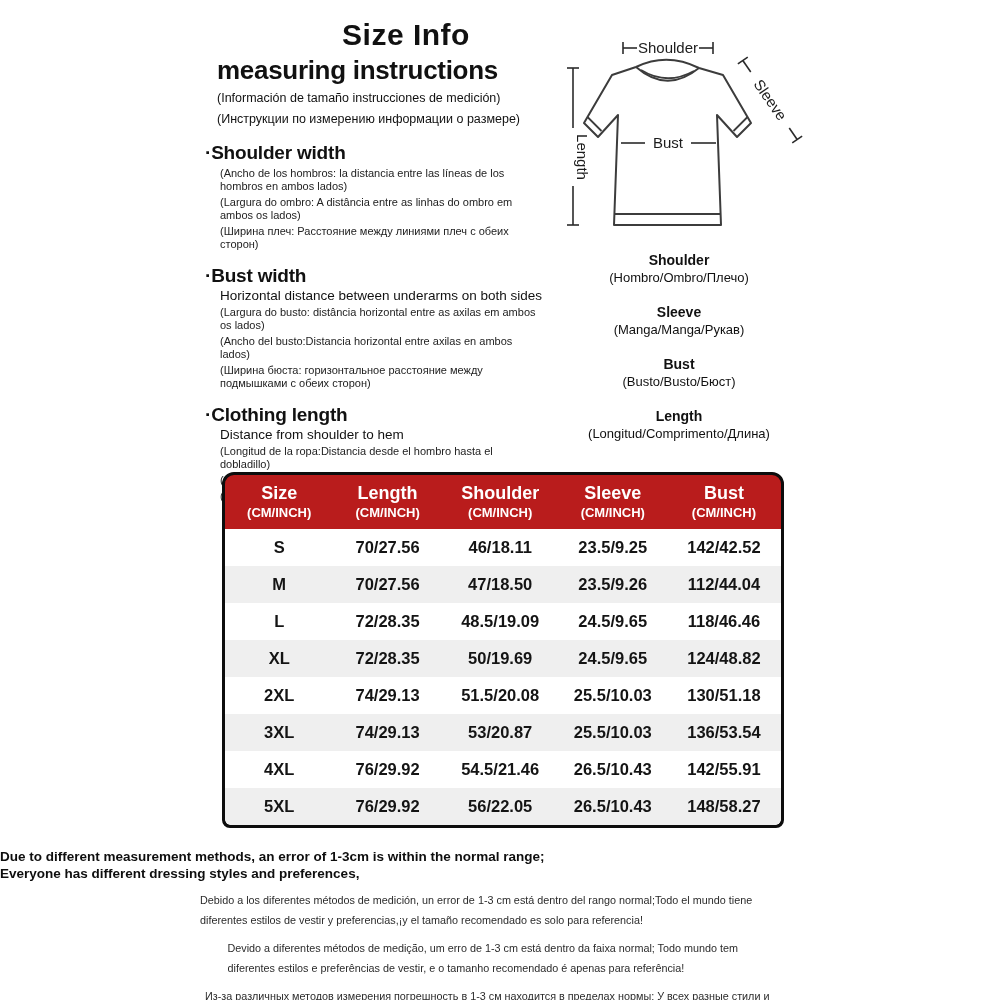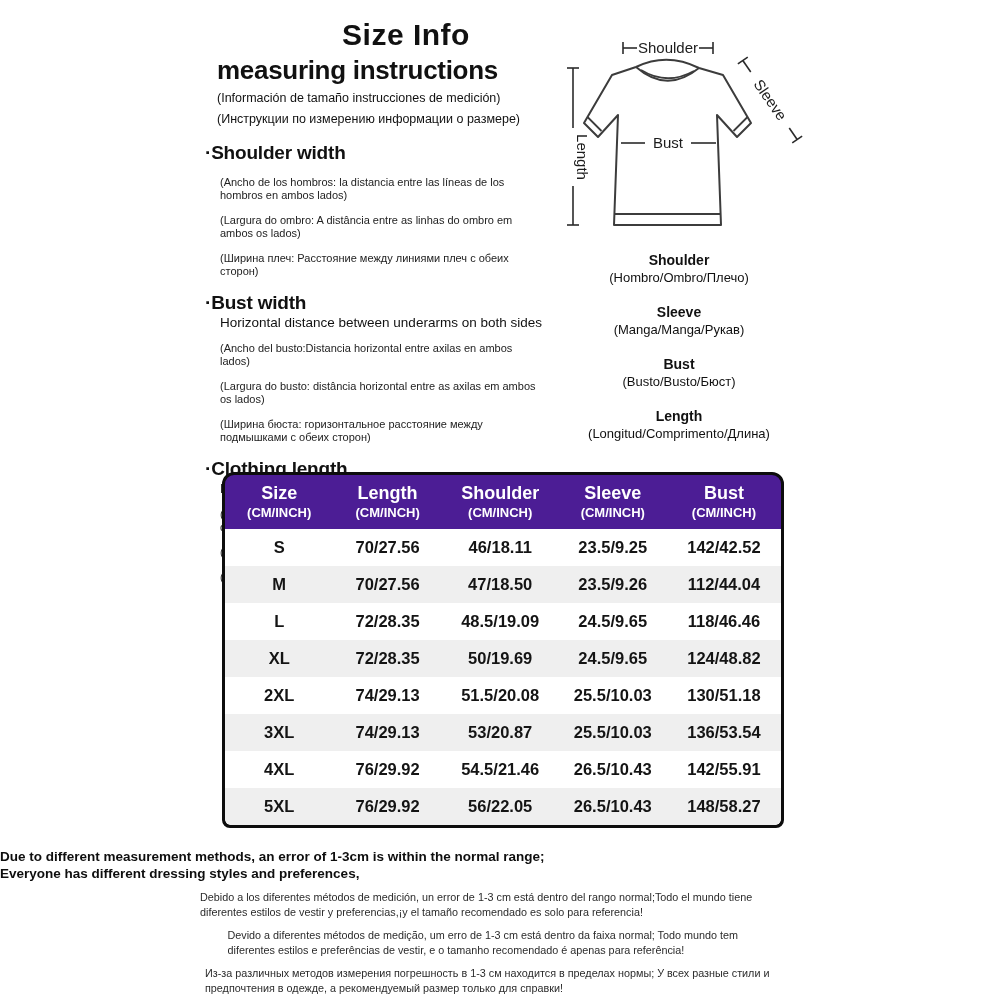--- a/index.html
+++ b/index.html
@@ -11,21 +11,21 @@
   .header-block { position:absolute; left:207px; top:18px; width:340px; }
   .size-info-title { font-size:30px; font-weight:bold; text-align:center; padding-left:58px; letter-spacing:.5px; }
   .measuring { font-size:26px; font-weight:bold; margin:3px 0 0 10px; letter-spacing:-.3px; }
   .header-trans { font-size:12.5px; line-height:17px; margin:4px 0 0 10px; font-weight:500; }
 
   
   .sections { position:absolute; left:205px; top:142px; width:342px; }
   .section { margin-bottom:14px; }
   .section-title { font-size:19px; font-weight:bold; letter-spacing:-.2px; }
   .section-desc { font-size:13.5px; margin:1px 0 2px 15px; }
-  .section-trans { font-size:11px; line-height:13px; margin:12px 0 0 15px; color:#222; width:320px; font-weight:500; }
+  .section-trans { font-size:11px; line-height:13px; margin:3px 0 0 15px; color:#222; width:320px; font-weight:500; }
 
   
   .diagram { position:absolute; left:563px; top:18px; width:250px; height:237px; }
   .diagram svg { display:block; }
   .diagram text { font-family:"Liberation Sans", sans-serif; font-size:15px; fill:#1c1c1c; }
   .shape { fill:#ffffff; stroke:#3c3c3c; stroke-width:2; stroke-linejoin:round; }
   .thin  { fill:none; stroke:#3c3c3c; stroke-width:1.8; }
   .meas  { stroke:#2b2b2b; stroke-width:1.6; }
 
   
@@ -33,34 +33,34 @@
   .legend-item { margin-bottom:19px; }
   .legend-name { font-size:14px; font-weight:bold; }
   .legend-trans { font-size:13px; margin-top:2px; }
 
   
   .size-table {
     position:absolute; left:222px; top:472px; width:556px;
     background:#0d0d0d; border:3px solid #0d0d0d;
     border-radius:12px 12px 8px 8px; overflow:hidden;
   }
-  .thead { display:flex; background:#4c1d95; color:#fff; padding:8px 0 9px; }
+  .thead { display:flex; background:#b91c1c; color:#fff; padding:8px 0 9px; }
   .th { text-align:center; }
   .th-main { font-size:18px; font-weight:bold; }
   .th-unit { font-size:13px; font-weight:bold; margin-top:1px; }
   .tbody { background:#fff; border-radius:0 0 6px 6px; overflow:hidden; }
   .trow { display:flex; height:37px; align-items:center; background:#ffffff; }
   .trow.alt { background:#efefef; }
   .td { text-align:center; font-size:16.5px; font-weight:bold; color:#141414; }
   .c1 { width:19.5%; } .c2 { width:19.5%; } .c3 { width:21%; } .c4 { width:19.5%; } .c5 { width:20.5%; }
 
   
   .footer { position:absolute; left:0; top:849px; width:1000px; text-align:left; }
   .footer-en { font-size:13.5px; font-weight:bold; line-height:16.5px; color:#0e0e0e; }
-  .footer-trans { font-size:10.8px; line-height:15px; color:#2b2b2b; margin:8px auto 0; font-weight:500; }
+  .footer-trans { font-size:10.8px; line-height:20px; color:#2b2b2b; margin:8px auto 0; font-weight:500; }
   .w-es { max-width:600px; } .w-pt { max-width:545px; } .w-ru { max-width:590px; }
 </style>
 </head>
 <body>
 
 <div class="header-block">
   <div class="size-info-title">Size Info</div>
   <div class="measuring">measuring instructions</div>
   <div class="header-trans">(Información de tamaño instrucciones de medición)</div>
   <div class="header-trans">(Инструкции по измерению информации о размере)</div>
@@ -69,22 +69,22 @@
 <div class="sections">
   <div class="section">
     <div class="section-title">·Shoulder width</div>
     <div class="section-trans">(Ancho de los hombros: la distancia entre las líneas de los hombros en ambos lados)</div>
     <div class="section-trans">(Largura do ombro: A distância entre as linhas do ombro em ambos os lados)</div>
     <div class="section-trans">(Ширина плеч: Расстояние между линиями плеч с обеих сторон)</div>
   </div>
   <div class="section">
     <div class="section-title">·Bust width</div>
     <div class="section-desc">Horizontal distance between underarms on both sides</div>
+    <div class="section-trans">(Largura do busto: distância horizontal entre as axilas em ambos os lados)</div>
     <div class="section-trans">(Ancho del busto:Distancia horizontal entre axilas en ambos lados)</div>
-    <div class="section-trans">(Largura do busto: distância horizontal entre as axilas em ambos os lados)</div>
     <div class="section-trans">(Ширина бюста: горизонтальное расстояние между подмышками с обеих сторон)</div>
   </div>
   <div class="section">
     <div class="section-title">·Clothing length</div>
     <div class="section-desc">Distance from shoulder to hem</div>
     <div class="section-trans">(Longitud de la ropa:Distancia desde el hombro hasta el dobladillo)</div>
     <div class="section-trans">(Comprimento da roupa: Distância do ombro até a bainha)</div>
     <div class="section-trans">(Длина одежды: расстояние от плеча до края)</div>
   </div>
 </div>

